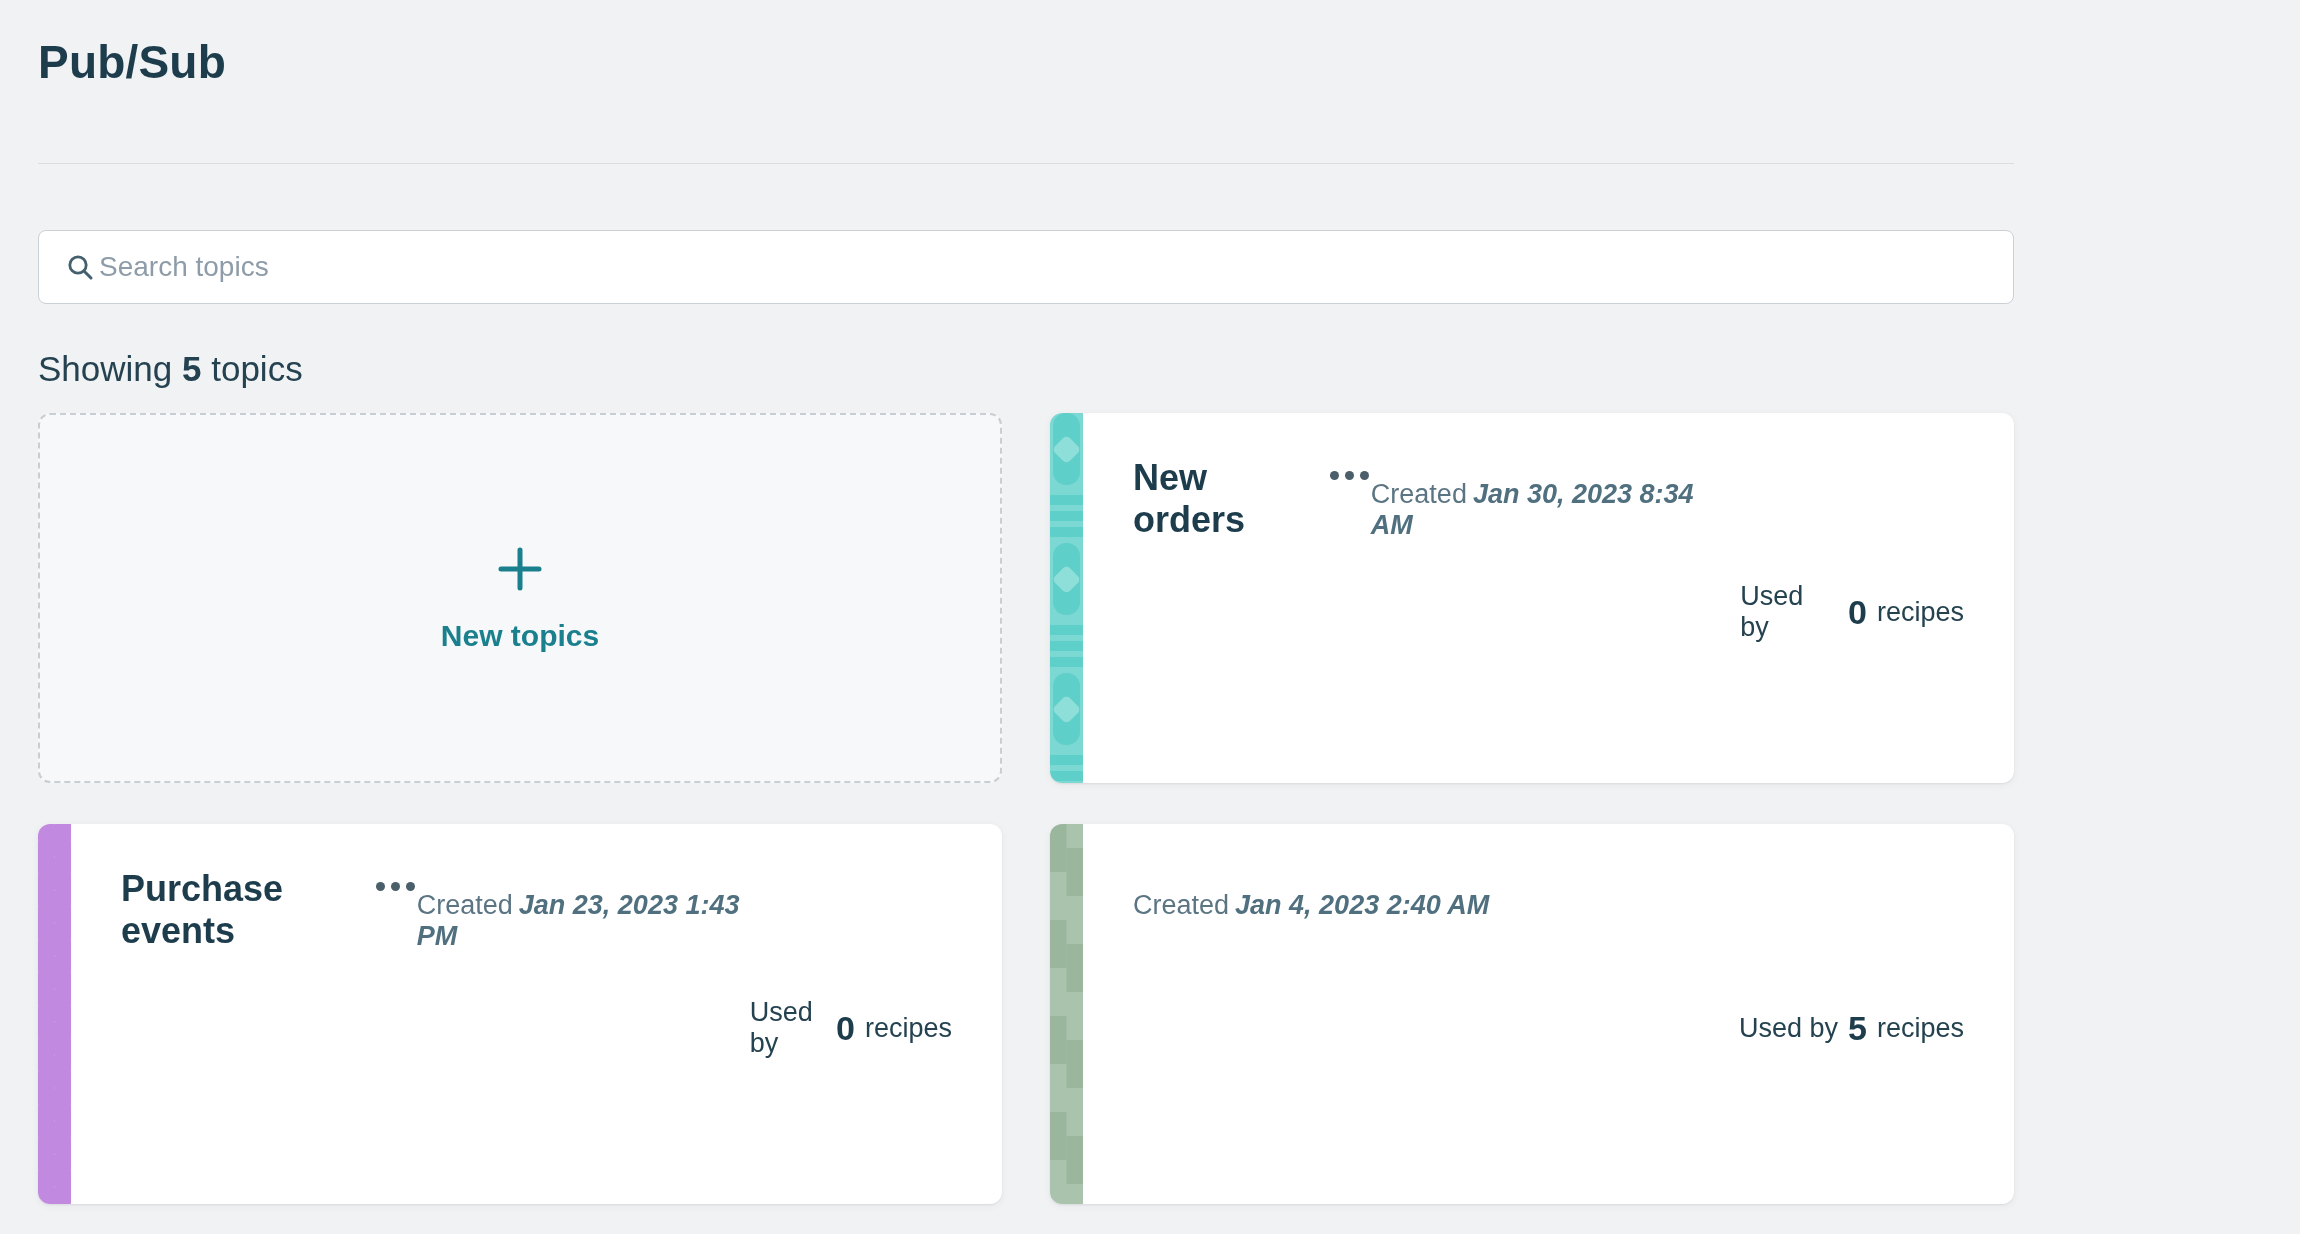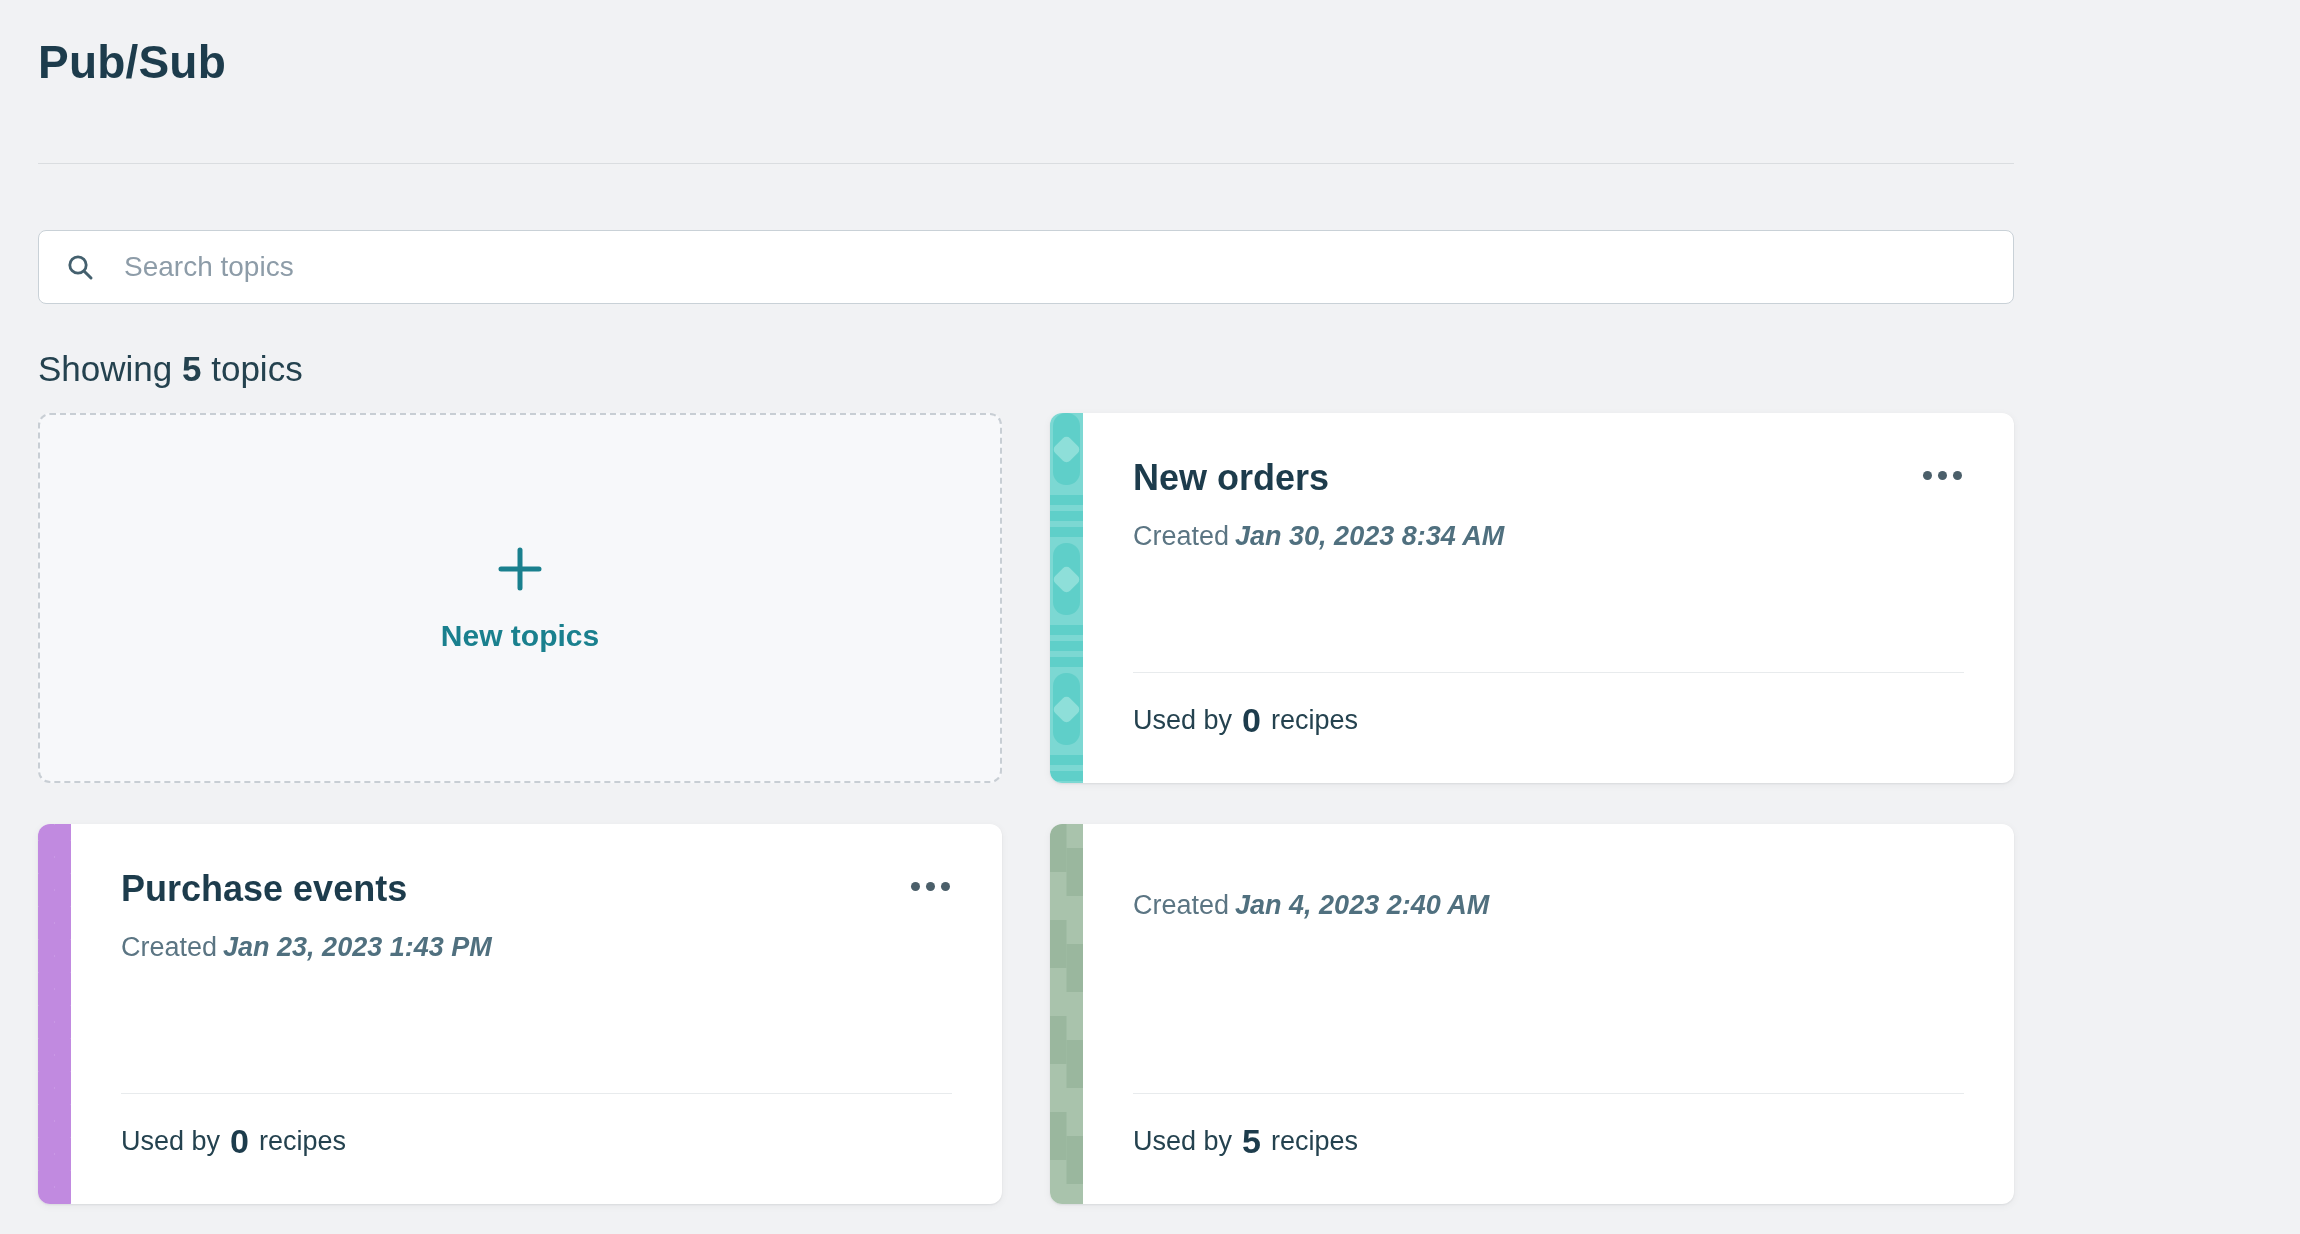--- a/index.html
+++ b/index.html
@@ -23,21 +23,21 @@
 
   
   header{padding:35px 38px 0 38px;}
   h1.page-title{margin:0;font-size:46px;line-height:1.2;font-weight:700;color:var(--heading-color);letter-spacing:.2px;}
   .page-divider{margin:73px 38px 0 38px;height:1px;background:var(--divider-color);}
 
   
   .search-bar{
     margin:66px 38px 0 38px;height:74px;background:var(--card-background);
     border:1px solid var(--border-color);border-radius:8px;
-    display:flex;align-items:center;padding:0 26px;gap:29px;
+    display:flex;align-items:center;padding:0 26px;gap:4px;
   }
   .search-bar svg{flex:0 0 auto;display:block;}
   .search-input{
     flex:1;border:none;outline:none;background:transparent;
     font-family:"Liberation Sans",sans-serif;font-size:28px;color:var(--text-color);
     height:100%;padding:0;
   }
   .search-input::placeholder{color:var(--placeholder-color);}
 
   
@@ -60,21 +60,21 @@
   }
   .new-topic-label{font-size:30px;font-weight:700;color:var(--accent-teal);}
 
   
   .topic-card{
     background:var(--card-background);overflow:hidden;
     display:flex;flex-direction:row;
     box-shadow:0 1px 2px rgba(16,24,32,.07),0 2px 8px rgba(16,24,32,.05);
   }
   .stripe{width:33px;height:100%;flex:0 0 auto;display:block;}
-  .card-body{flex:1;display:flex;flex-direction:column;padding:44px 50px 46px 50px;min-width:0;border-radius:20px;}
+  .card-body{flex:1;display:flex;flex-direction:row;padding:44px 50px 46px 50px;min-width:0;border-radius:20px;}
   .card-head{display:flex;align-items:flex-start;justify-content:space-between;}
   h2.card-title{margin:0;font-size:36px;line-height:1.15;font-weight:700;color:var(--heading-color);}
   .menu-button{
     border:none;background:transparent;cursor:pointer;padding:8px 2px;margin-top:6px;
     display:flex;gap:6px;align-items:center;
   }
   .dot{width:9px;height:9px;border-radius:50%;background:var(--dot-color);display:block;}
   .created{margin:22px 0 0 0;font-size:27px;color:var(--muted-text);}
   .created .date{font-weight:700;color:var(--date-text);margin-left:6px;font-style:italic;}
   .spacer{flex:1;}

